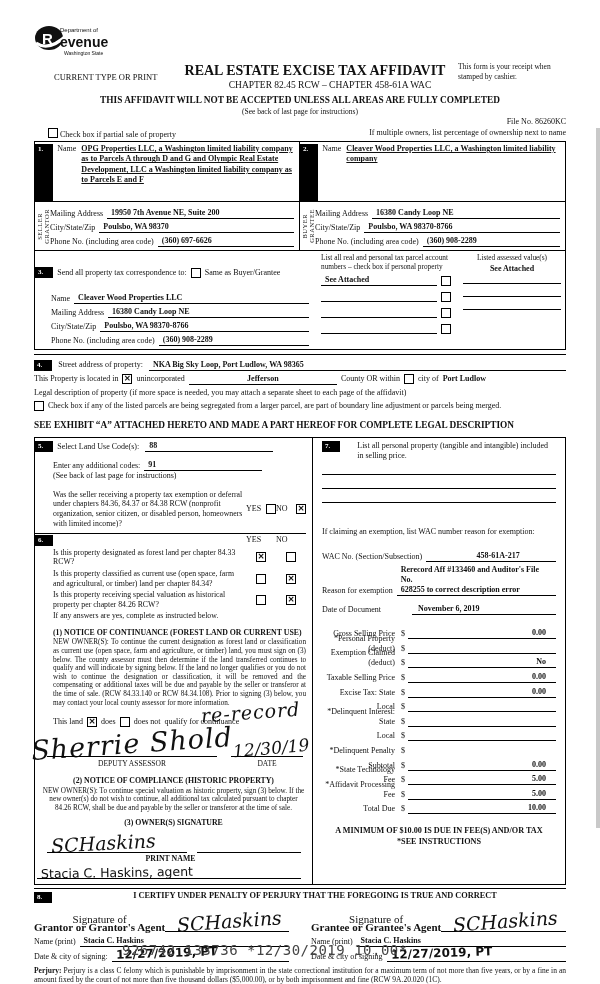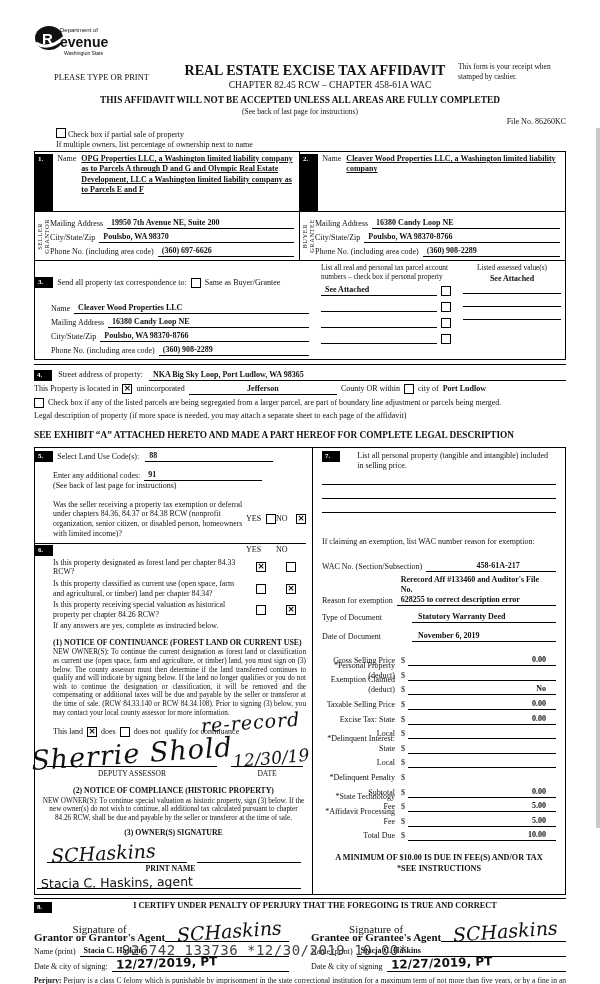--- a/index.html
+++ b/index.html
@@ -22,21 +22,21 @@
   
   .logo-row{height:40px;position:relative;}
   .title-row{position:relative;height:30px;}
   .please{position:absolute;left:20px;top:10px;font-size:8.5px;}
   .main-title{text-align:center;font-size:14px;font-weight:700;margin:0 90px 0 120px;}
   .sub-title{text-align:center;font-size:9.5px;margin:0 60px 0 120px;}
   .receipt{position:absolute;right:0;top:0;width:108px;font-size:7.5px;line-height:1.3;}
   .warn{text-align:center;font-weight:700;font-size:9.3px;margin-top:3px;}
   .seeback{text-align:center;font-size:7.5px;}
   .fileno{text-align:right;font-size:8px;margin-top:1px;}
-  .partial-row{display:flex;justify-content:space-between;font-size:8px;margin:1px 0 1px 22px;flex-direction:column;}
+  .partial-row{display:flex;justify-content:space-between;font-size:8px;margin:1px 0 1px 14px;}
   
   .parties{border:1.4px solid #000;display:flex;}
   .half{width:50%;box-sizing:border-box;display:flex;flex-direction:column;}
   .half.left{border-right:1.2px solid #000;}
   .name-region{border-bottom:1px solid #000;display:flex;height:60px;padding:2px 3px 0 0;box-sizing:border-box;}
   .nm-label{margin:0 5px 0 4px;flex:none;}
   .nm-value{text-decoration:underline;font-weight:700;line-height:10.5px;}
   .addr-region{display:flex;flex:1;}
   .side-strip{width:15px;display:flex;flex-direction:row;align-items:center;justify-content:center;gap:0;}
   .vtxt{writing-mode:vertical-rl;transform:rotate(180deg);font-size:6.5px;letter-spacing:.5px;line-height:7px;}
@@ -119,21 +119,21 @@
     <svg width="96" height="40" viewBox="0 0 96 40" aria-hidden="true">
       <ellipse cx="15" cy="16" rx="14" ry="12" fill="#111"></ellipse>
       <path d="M2 21 Q15 30 33 13" stroke="#fff" stroke-width="3.2" fill="none"></path>
       <text x="26" y="10" font-size="6" font-family="Liberation Sans, sans-serif" fill="#111">Department of</text>
       <text x="8" y="22" font-size="15" font-weight="bold" font-family="Liberation Sans, sans-serif" fill="#fff">R</text>
       <text x="26" y="25" font-size="14" font-weight="bold" font-family="Liberation Sans, sans-serif" fill="#111">evenue</text>
       <text x="30" y="33" font-size="5" font-family="Liberation Sans, sans-serif" fill="#111">Washington State</text>
     </svg>
   </div>
   <div class="title-row">
-    <span class="please">PLEASE TYPE OR PRINT</span>
+    <span class="please">CURRENT TYPE OR PRINT</span>
     <div class="main-title">REAL ESTATE EXCISE TAX AFFIDAVIT</div>
     <div class="sub-title">CHAPTER 82.45 RCW – CHAPTER 458-61A WAC</div>
     <div class="receipt">This form is your receipt when stamped by cashier.</div>
   </div>
   <div class="warn">THIS AFFIDAVIT WILL NOT BE ACCEPTED UNLESS ALL AREAS ARE FULLY COMPLETED</div>
   <div class="seeback">(See back of last page for instructions)</div>
   <div class="fileno">File No. 86260KC</div>
   <div class="partial-row">
     <span>
       <span class="cb"></span>
@@ -261,25 +261,25 @@
     <div class="row" style="align-items:flex-start;gap:4px;">
       <span>This Property is located in</span>
       <span class="cb checked"></span>
       <span>unincorporated</span>
       <span class="fill c" style="max-width:140px;">Jefferson</span>
       <span>County OR within</span>
       <span class="cb"></span>
       <span>city of</span>
       <span class="b">Port Ludlow</span>
     </div>
+    <div class="row">Legal description of property (if more space is needed, you may attach a separate sheet to each page of the affidavit)</div>
     <div class="row" style="gap:4px;align-items:flex-start;">
       <span class="cb"></span>
       <span>Check box if any of the listed parcels are being segregated from a larger parcel, are part of boundary line adjustment or parcels being merged.</span>
     </div>
-    <div class="row">Legal description of property (if more space is needed, you may attach a separate sheet to each page of the affidavit)</div>
   </div>
 
   <div class="exhibit">SEE EXHIBIT “A” ATTACHED HERETO AND MADE A PART HEREOF FOR COMPLETE LEGAL DESCRIPTION</div>
 
   <div class="sec57">
     <div class="colL">
       <div class="row" style="align-items:flex-end;">
         <span class="badge">5.</span>
         <span style="margin:0 6px 0 4px;">Select Land Use Code(s):</span>
         <span class="fill" style="max-width:120px;">88</span>
@@ -387,24 +387,20 @@
       <div class="row" style="margin-top:14px;align-items:flex-end;">
         <span class="lab">WAC No. (Section/Subsection)</span>
         <span class="fill" style="text-align:center;padding-left:18px;">458-61A-217</span>
       </div>
       <div class="row" style="margin-top:3px;align-items:flex-end;">
         <span class="lab">Reason for exemption</span>
         <span class="fill" style="text-align:left;">
           <span class="b" style="display:block;border-bottom:none;">Rerecord Aff #133460 and Auditor's File No.</span>
           <span class="b" style="display:block;">628255 to correct description error</span>
         </span>
-      </div>
-      <div class="row" style="margin-top:6px;align-items:flex-end;">
-        <span class="lab" style="width:86px;">Type of Document</span>
-        <span class="fill" style="text-align:left;padding-left:6px;">Statutory Warranty Deed</span>
       </div>
       <div class="row" style="margin-top:8px;align-items:flex-end;">
         <span class="lab" style="width:86px;">Date of Document</span>
         <span class="fill" style="text-align:left;padding-left:6px;">November 6, 2019</span>
       </div>
 
       <div style="margin-top:10px;">
         <div class="feerow">
             <span class="feelab">Gross Selling Price</span>
             <span class="dollar">$</span>

